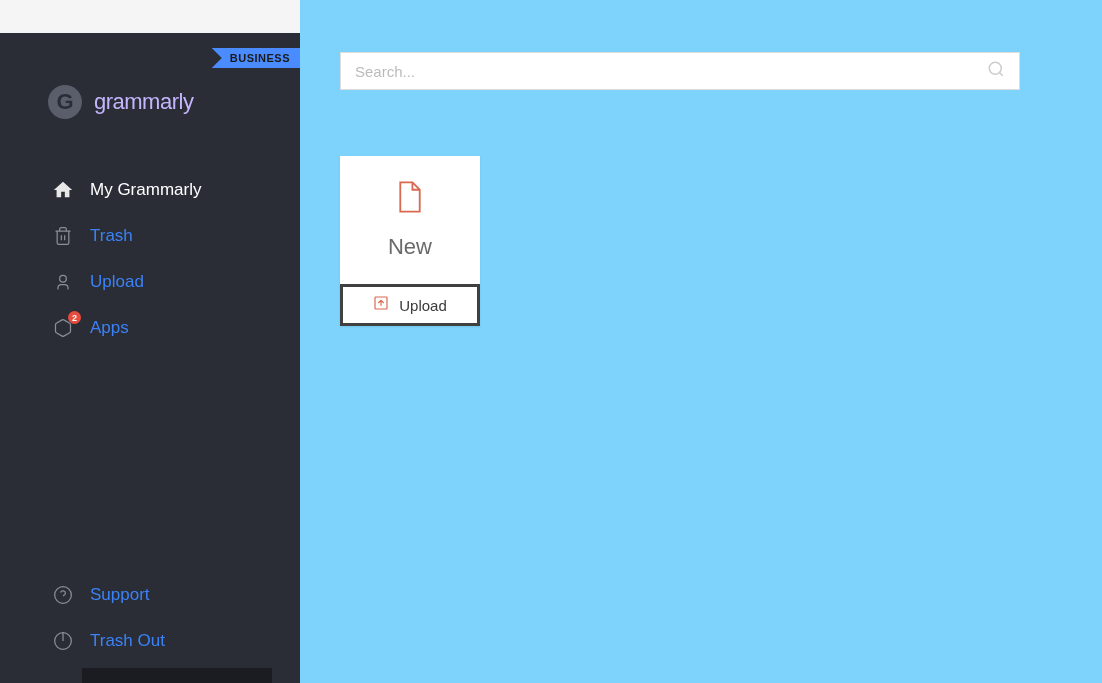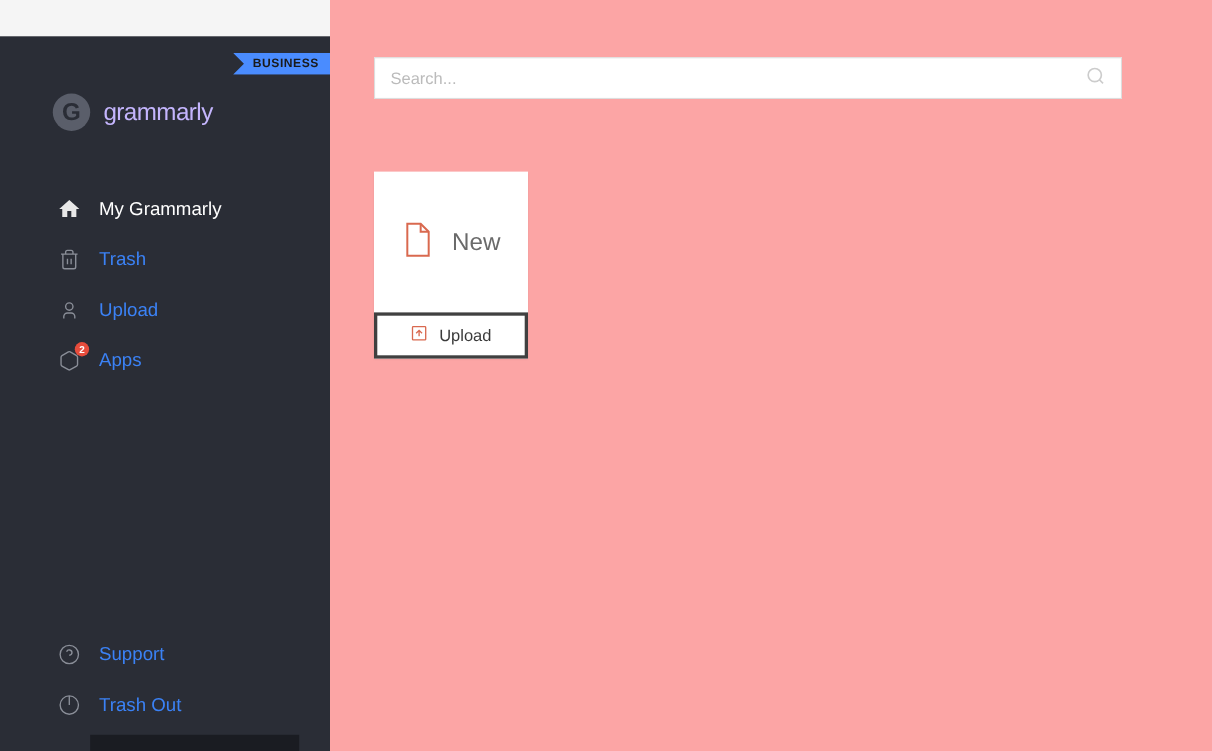--- a/index.html
+++ b/index.html
@@ -112,21 +112,21 @@
     }
     .bottom-black-bar {
       height: 18px;
       width: 190px;
       background: #1a1c22;
       margin-left: 82px;
       margin-top: 4px;
     }
     .main {
       flex: 1;
-      background: #fca5a5;
+      background: #7dd3fc;
       padding: 52px 60px 0 40px;
     }
     .search-bar {
       width: 680px;
       height: 38px;
       border: 1px solid #dddddd;
       background: #fff;
       display: flex;
       align-items: center;
       padding: 0 14px;
@@ -147,21 +147,21 @@
     }
     .doc-card {
       margin-top: 66px;
       width: 140px;
       background: #fff;
       box-shadow: 0 1px 2px rgba(0,0,0,0.08);
     }
     .doc-card-top {
       height: 128px;
       display: flex;
-      flex-direction: row;
+      flex-direction: column;
       align-items: center;
       justify-content: center;
       gap: 16px;
     }
     .doc-icon {
       color: #d9694f;
     }
     .doc-new-label {
       color: #6a6a6a;
       font-size: 22px;

